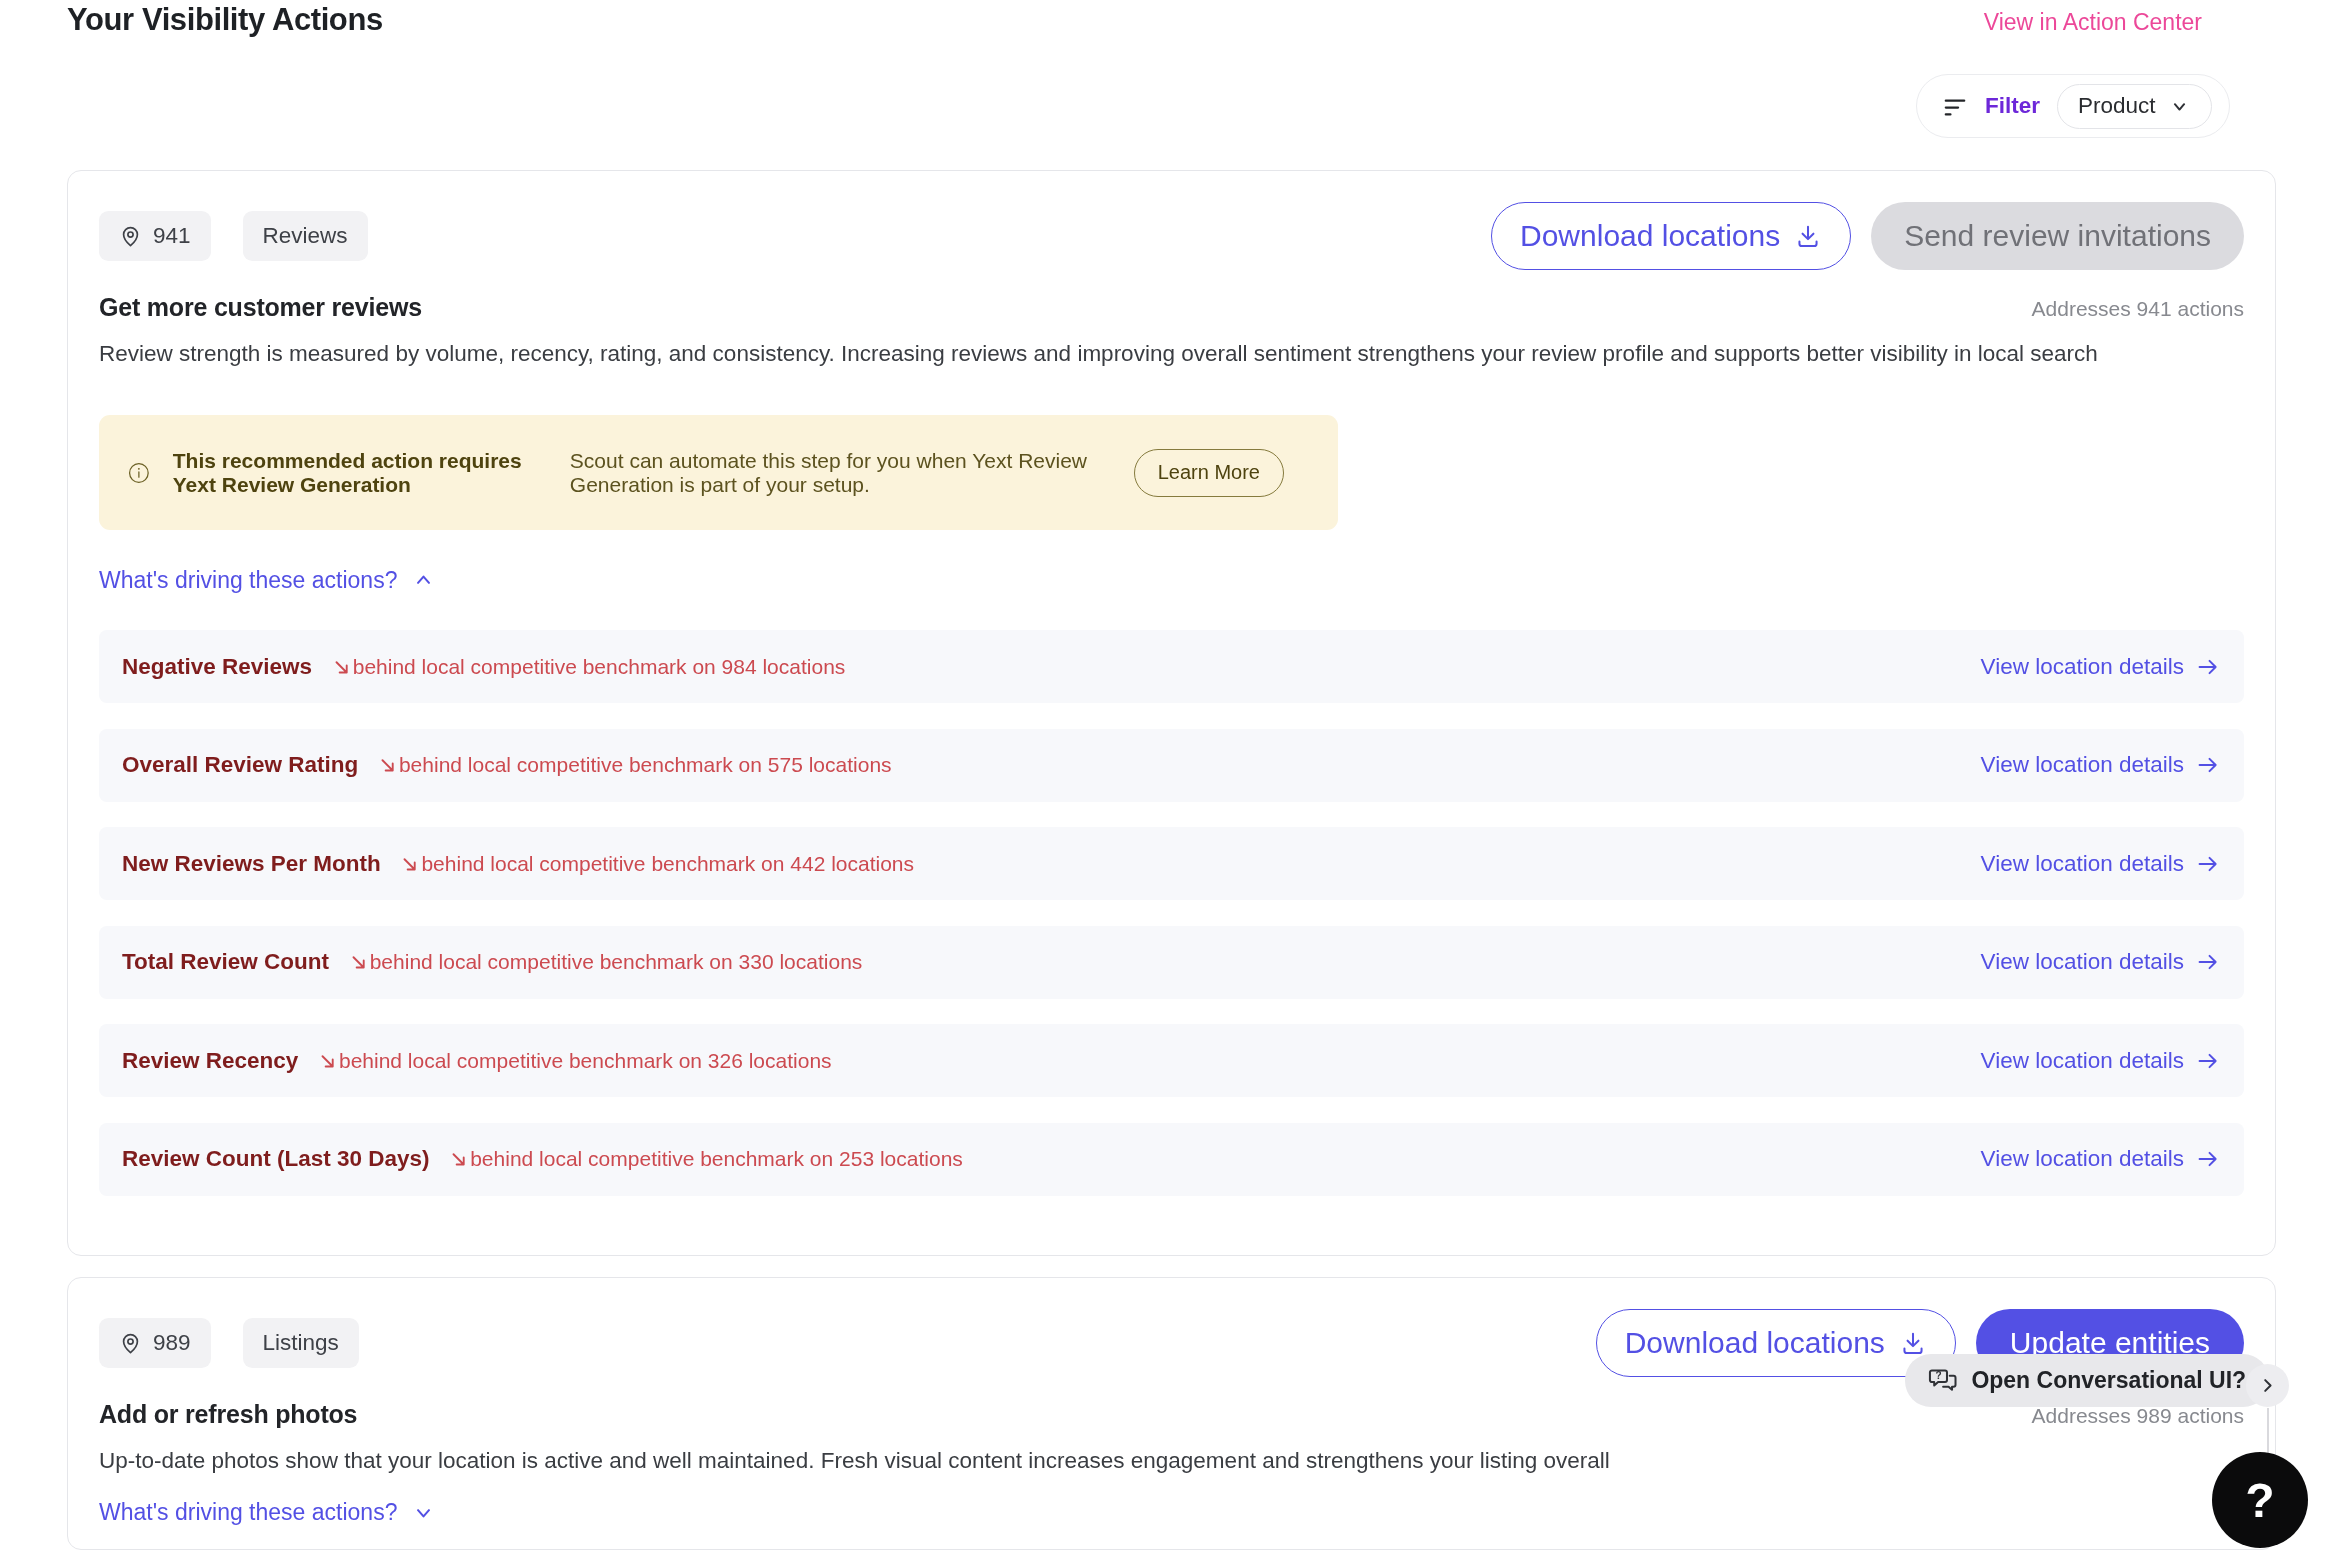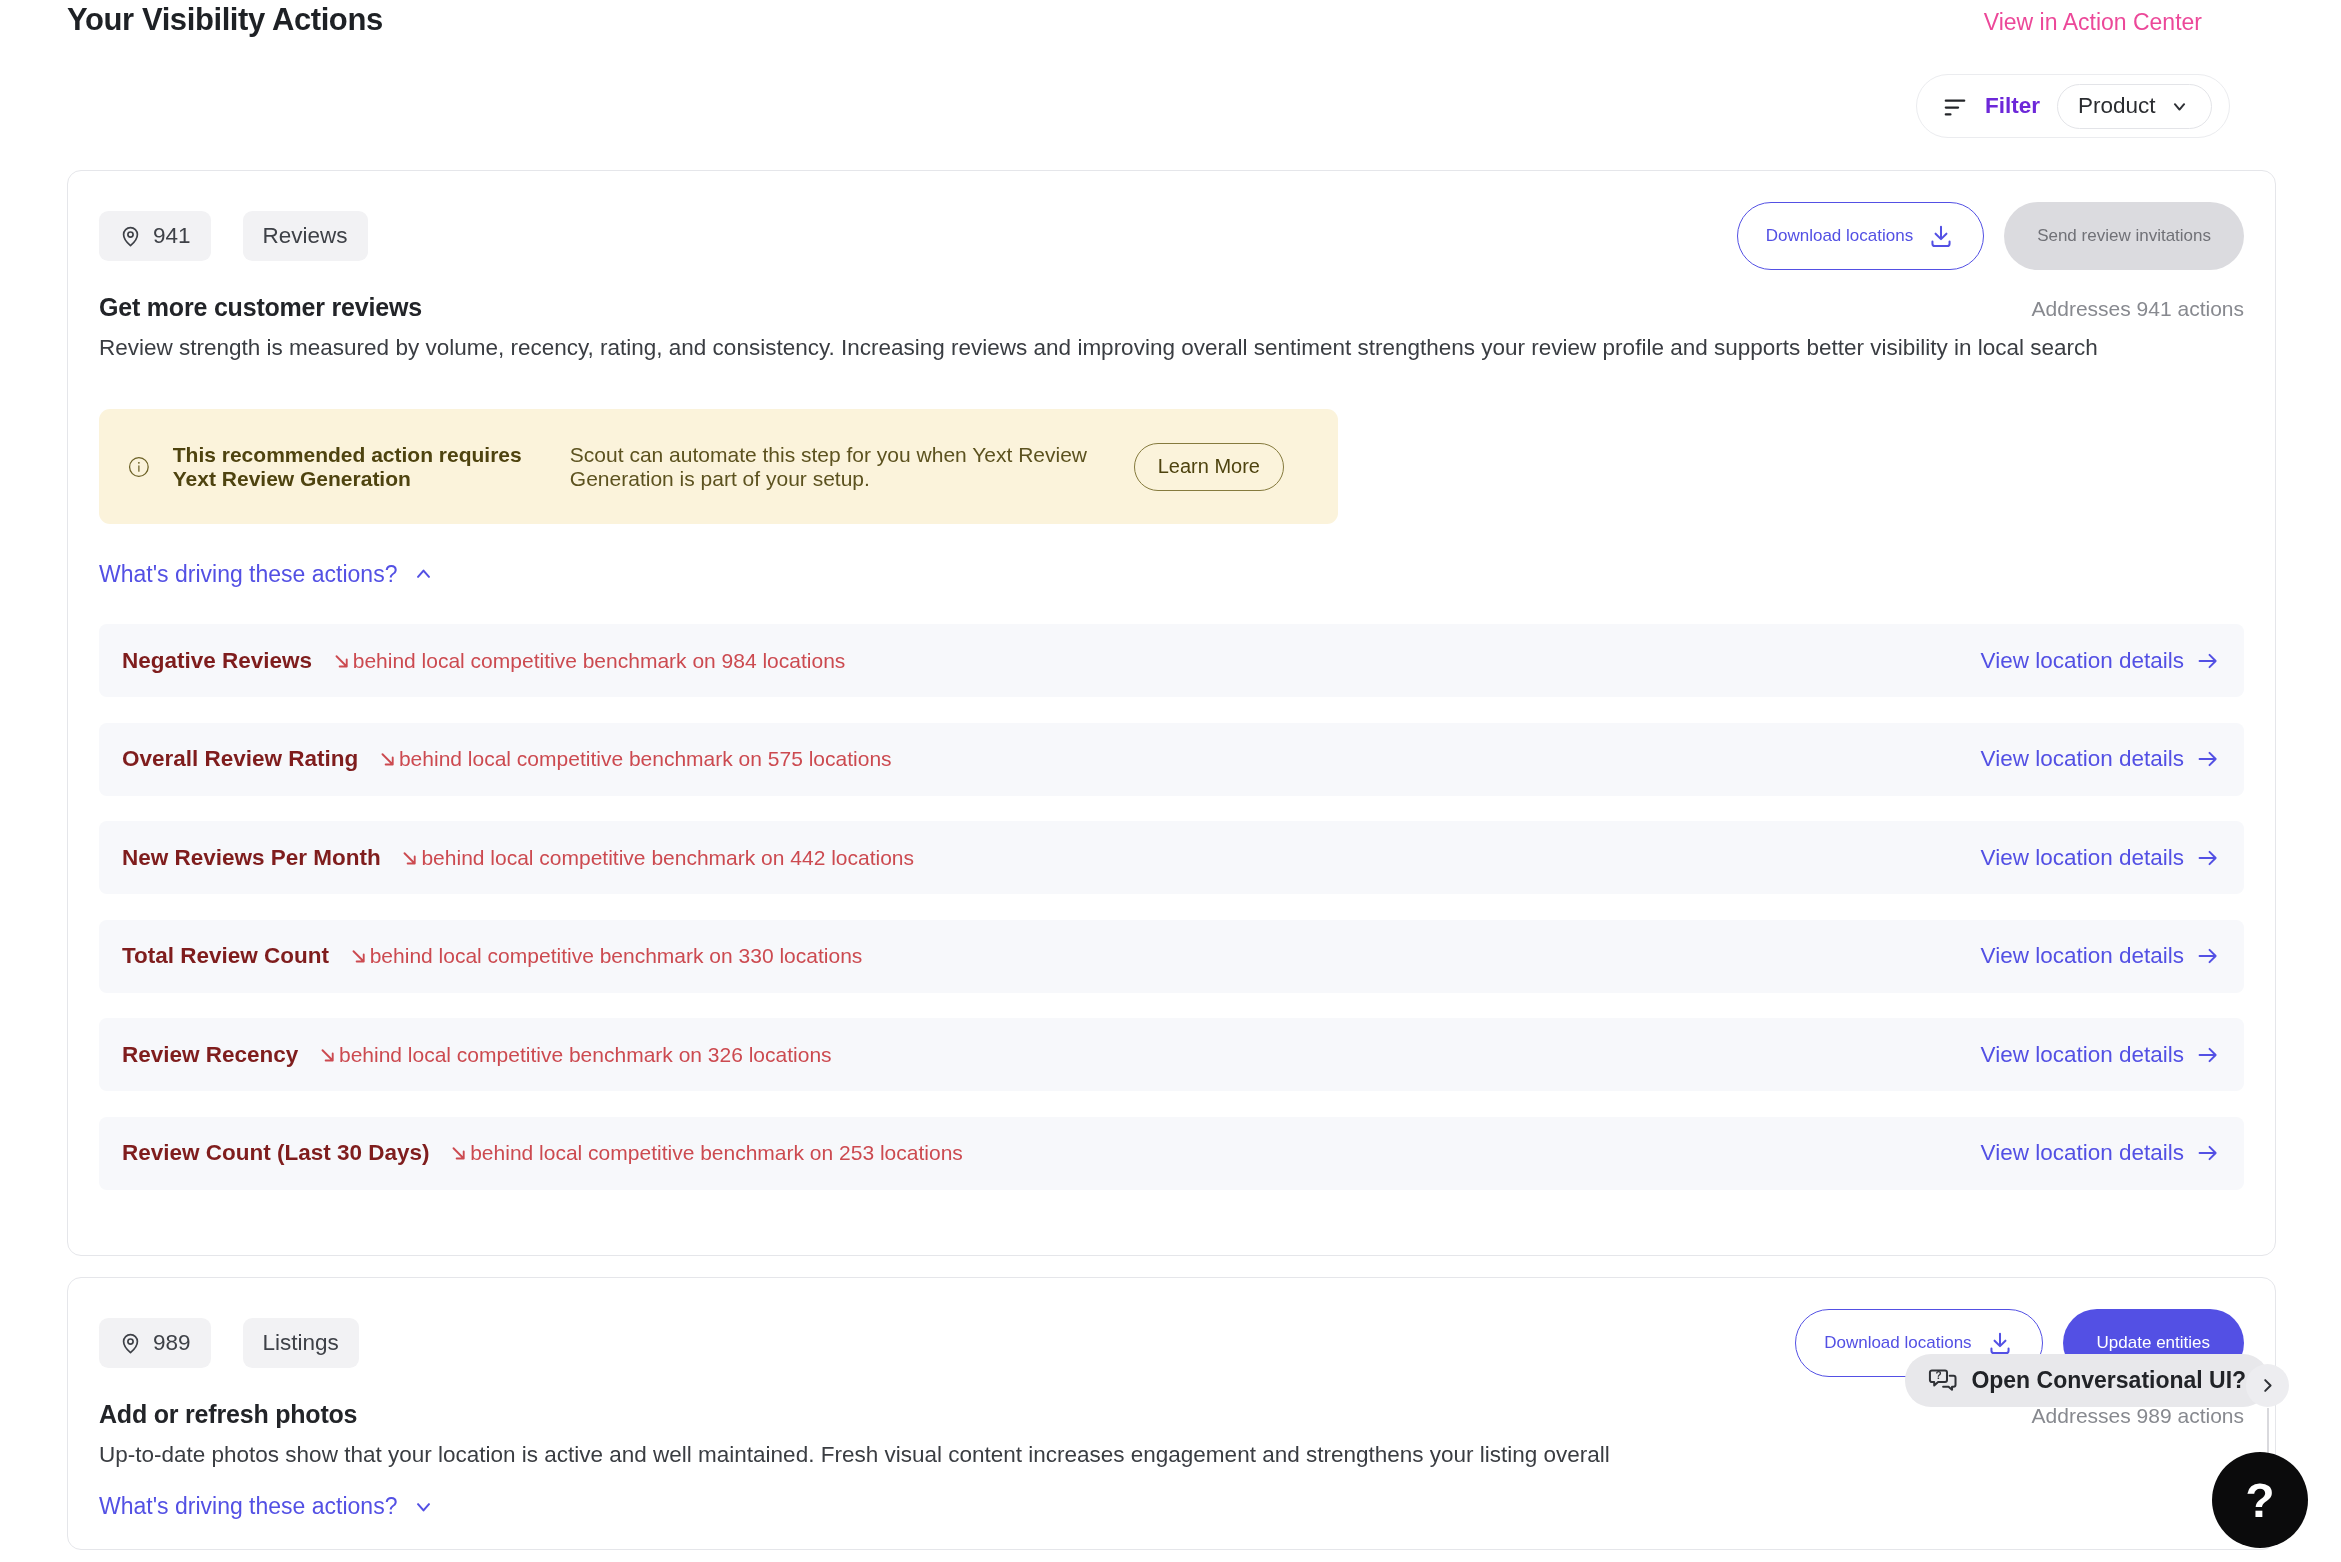--- a/index.html
+++ b/index.html
@@ -28,29 +28,29 @@
   .card-2 { top:1277px; height:273px; }
 
   .card-header { display:flex; align-items:center; justify-content:space-between; height:68px; }
   .badges { display:flex; gap:32px; align-items:center; }
   .badge { height:50px; background:#f2f2f4; border-radius:9.3px; display:flex; align-items:center;
     gap:11px; padding:0 20px; font-size:22.5px; color:#3e4147; }
   .badge svg { display:block; }
 
   .btn-row { display:flex; gap:20px; align-items:center; }
   .btn { height:68px; border-radius:34px; display:flex; align-items:center; gap:14px;
-    font-size:17px; cursor:pointer; border:none; background:none; font-family:inherit; }
+    font-size:30px; cursor:pointer; border:none; background:none; font-family:inherit; }
   .btn-outline { border:1.9px solid #5350e4; color:#5350e4; padding:0 28px; background:#fff; }
   .btn-disabled { background:#dbdbdf; color:#707177; padding:0 33px; cursor:default; }
   .btn-primary { background:#5350e4; color:#fff; padding:0 34px; }
 
   .title-row { display:flex; align-items:baseline; justify-content:space-between; margin-top:23px; }
   .card-title { font-size:25px; font-weight:700; color:#222428; letter-spacing:-0.2px; }
   .addresses { font-size:21px; color:#87898f; }
-  .card-desc { margin-top:8px; font-size:22.5px; line-height:36px; color:#3a3d42; max-width:2165px; }
+  .card-desc { margin-top:14px; font-size:22.5px; line-height:36px; color:#3a3d42; max-width:2165px; }
 
   
   .banner { margin-top:43px; width:1239px; height:115px; background:#fbf3db; border-radius:11px;
     display:flex; align-items:center; padding:0 54px 0 28px; gap:22px; }
   .banner-texts { display:flex; flex-direction:row; gap:7px; }
   .banner-title { font-size:21px; font-weight:700; color:#4e430f; }
   .banner-sub { font-size:21px; color:#5c521f; }
   .banner-btn { margin-left:auto; height:48px; border:1.6px solid #857a3d; border-radius:24px;
     padding:0 23px; font-size:20px; color:#4e430f; background:transparent; display:flex;
     align-items:center; cursor:pointer; font-family:inherit; white-space:nowrap; }

